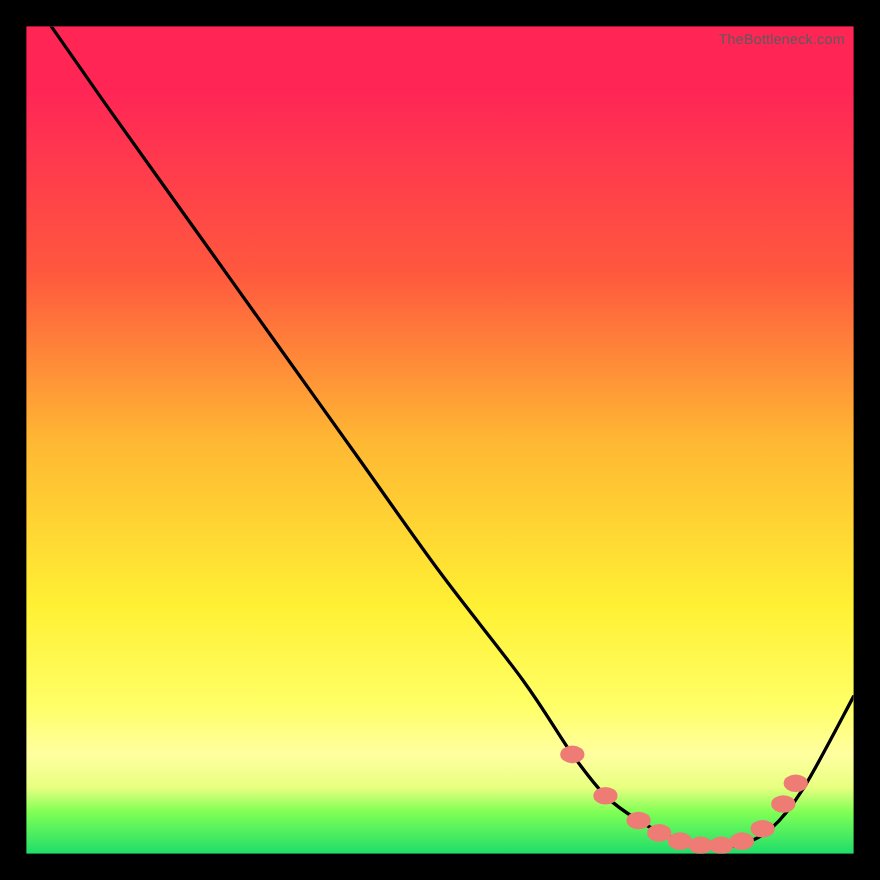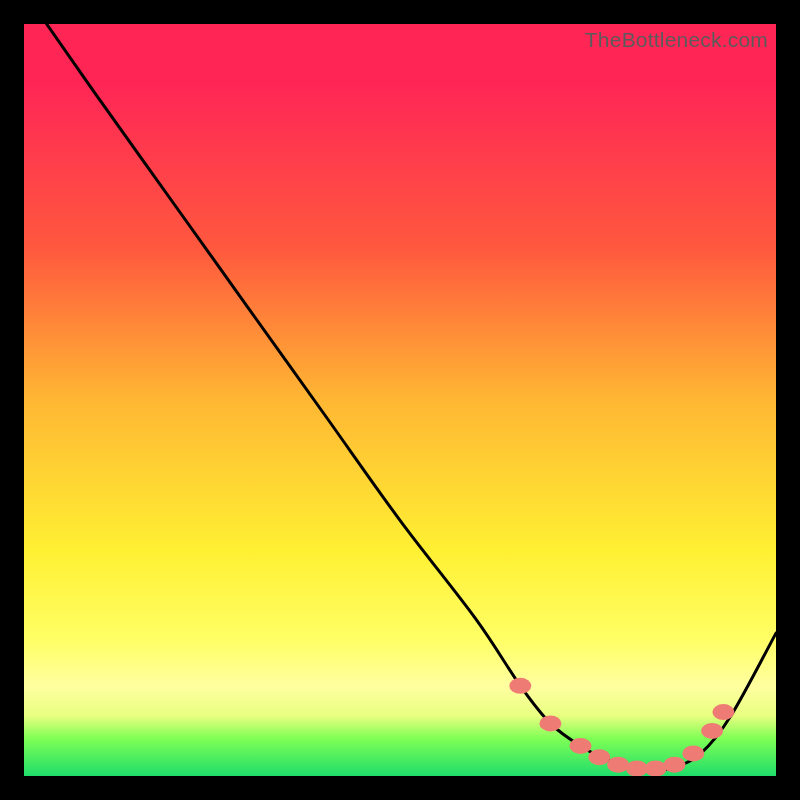--- a/index.html
+++ b/index.html
@@ -28,21 +28,21 @@
       #E8FF80 92%,
       #7FFF55 95%,
       #1FDD6A 100%
     );
   }
   .watermark {
     position: absolute;
     top: 4px;
     right: 8px;
     color: #5b5b5b;
-    font-size: 21px;
+    font-size: 13px;
     font-weight: 500;
     letter-spacing: 0.2px;
     font-family: Arial, Helvetica, sans-serif;
   }
   svg.curve {
     position: absolute;
     left: 0;
     top: 0;
     width: 752px;
     height: 752px;

